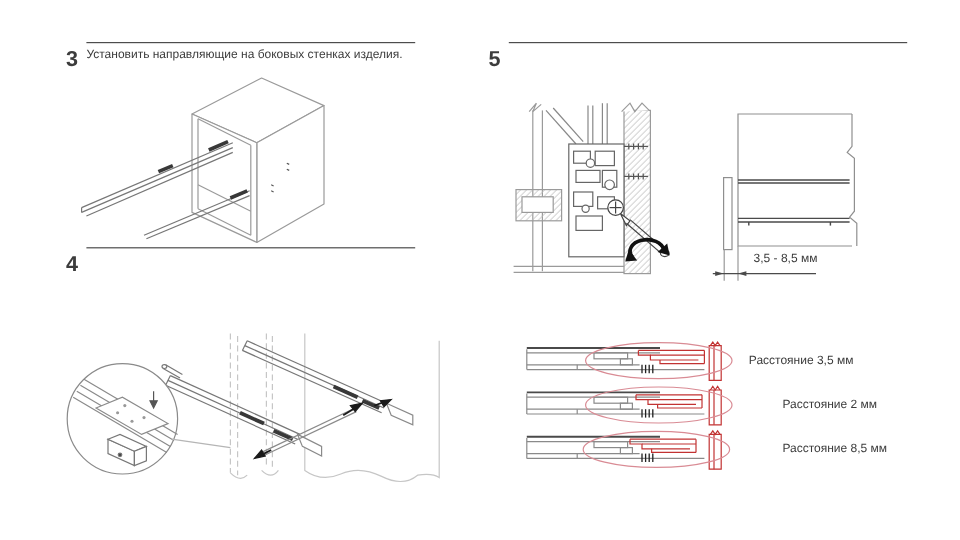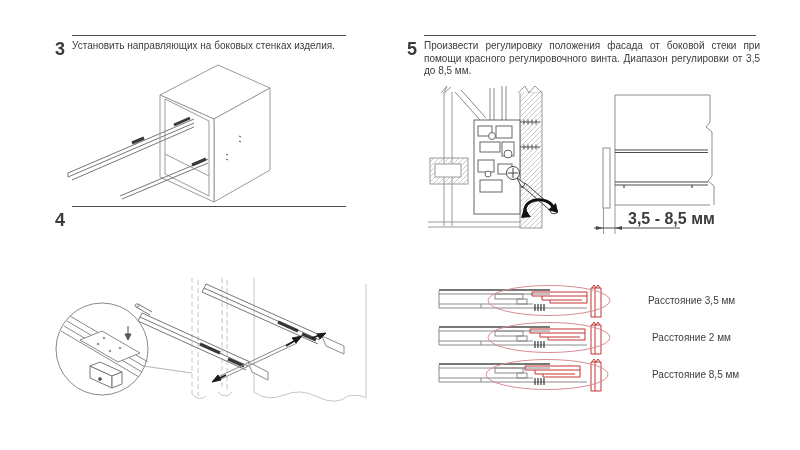--- a/index.html
+++ b/index.html
@@ -2,32 +2,32 @@
 <html><head>
 <meta charset="utf-8">
 <style>
   * { margin:0; padding:0; box-sizing:border-box; }
   html,body { width:800px; height:450px; }
   body { background:#fff; font-family:"Liberation Sans", sans-serif; }
   .page { position:relative; width:800px; height:450px; background:#fff; overflow:hidden; }
   .rule { position:absolute; height:1px; background:#4d4d4d; }
   .step-num { position:absolute; font-size:18px; font-weight:bold; color:#3c3c3c; line-height:1; }
   .step-text { position:absolute; font-size:10px; color:#3c3c3c; line-height:12.6px; text-align:justify; }
-  .caption { position:absolute; font-size:16px; color:#3c3c3c;font-weight:bold; }
+  .caption { position:absolute; font-size:10px; color:#3c3c3c; }
   .row-label { position:absolute; font-size:10px; color:#3c3c3c; white-space:nowrap; }
   svg { position:absolute; overflow:visible; }
 </style>
 </head>
 <body>
 
 <div class="page">
 
   <div class="rule" style="left:72px; top:35px; width:274px;"></div>
   <div class="step-num" style="left:55px; top:40px;">3</div>
-  <div class="step-text" style="left:72px; top:40px; width:290px; text-align:left;">Установить направляющих на боковых стенках изделия.</div>
+  <div class="step-text" style="left:72px; top:40px; width:290px; text-align:left;">Установить направляющие на боковых стенках изделия.</div>
 
   <svg style="left:48px; top:56px;" width="324" height="148" viewBox="0 0 324 148">
     <g fill="#fff" stroke="#9a9a9a" stroke-width="1" stroke-linejoin="round">
       <polygon points="112,39 170,9 222,32 166,63"></polygon>
       <polygon points="166,63 222,32 222,114 166,146"></polygon>
       <polygon points="112,39 166,63 166,146 112,121"></polygon>
     </g>
     <g stroke="#9a9a9a" fill="none">
       <polyline points="117,43 117,118"></polyline>
       <polyline points="161,65 161,140"></polyline>
@@ -134,21 +134,20 @@
     <line x1="103" y1="90" x2="152" y2="97" stroke="#b5b5b5"></line>
     <g stroke="#777" fill="none">
       <line x1="98" y1="28" x2="112" y2="36"></line>
       <line x1="96" y1="31" x2="110" y2="39"></line>
       <ellipse cx="97" cy="29.5" rx="2" ry="1.6"></ellipse>
     </g>
   </svg>
 
   <div class="rule" style="left:424px; top:35px; width:332px;"></div>
   <div class="step-num" style="left:407px; top:40px;">5</div>
-  <div class="step-text" style="left:424px; top:40px; width:336px;">Произвести регулировку положения фасада от боковой стеки при помощи красного регулировочного винта. Диапазон регулировки от 3,5 до 8,5 мм.</div>
 
   <svg style="left:428px; top:84px;" width="152" height="152" viewBox="0 0 152 152">
     <defs>
       <pattern id="hatch5" width="5" height="5" patternUnits="userSpaceOnUse">
         <path d="M0,5 L5,0" stroke="#bcbcbc" stroke-width="0.8"></path>
       </pattern>
     </defs>
     <g stroke="#9a9a9a" fill="none">
       <line x1="16" y1="8" x2="16" y2="142"></line>
       <line x1="24" y1="8" x2="24" y2="142"></line>
@@ -264,21 +263,21 @@
       <path d="M113,16 v3 h37"></path>
         <path d="M150,8 v11"></path>
     </g>
     <g stroke="#c23232" fill="#fff">
       <path d="M154,4 h10 v29 h-10 z"></path>
         <path d="M158,4 v29"></path>
       <path d="M155,4 l2,-3 2,3 2,-3 2,3" fill="none"></path>
     </g>
     <ellipse cx="112" cy="16.5" rx="61" ry="15" stroke="#d98b94" fill="none"></ellipse>
   </svg>
-  <div class="row-label" style="left:648px; top:295px;">Расстояние 3,5 мм</div>
+  <div class="row-label" style="left:624px; top:295px;">Расстояние 3,5 мм</div>
 
   <svg style="left:437px; top:321px;" width="210" height="38" viewBox="0 0 210 38">
     <g stroke="#8a8a8a" fill="none">
       <path d="M2,10 H113"></path>
         <path d="M2,7 V24"></path>
         <path d="M2,20 H96"></path>
         <path d="M2,24 H150"></path>
       <path d="M44,20 V24"></path>
         <rect x="58" y="10" width="28" height="5"></rect>
         <rect x="80" y="15" width="10" height="5"></rect>

